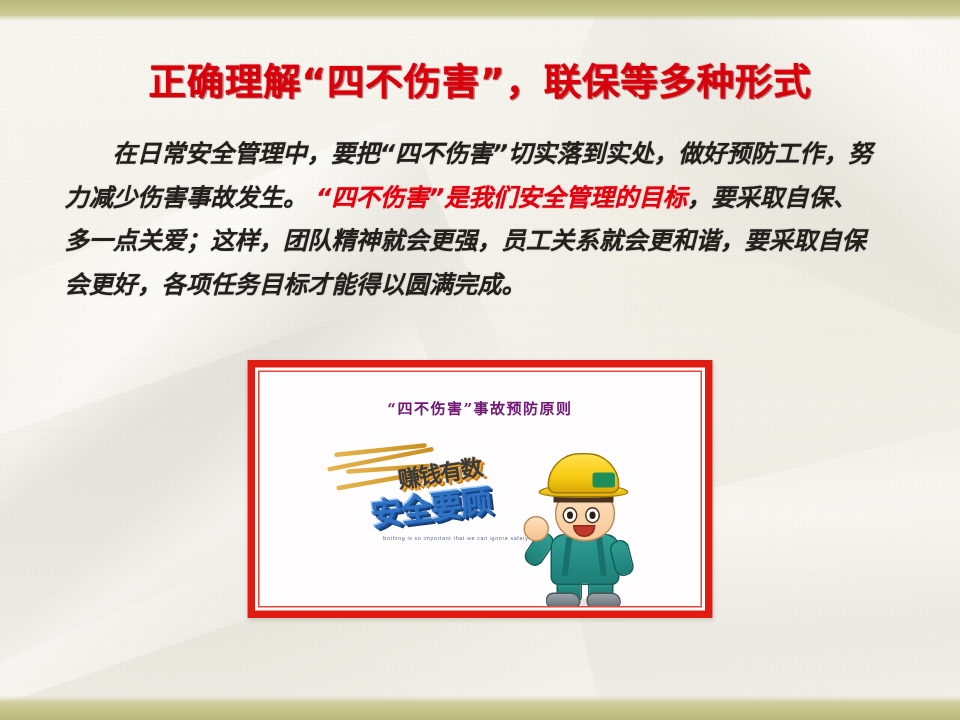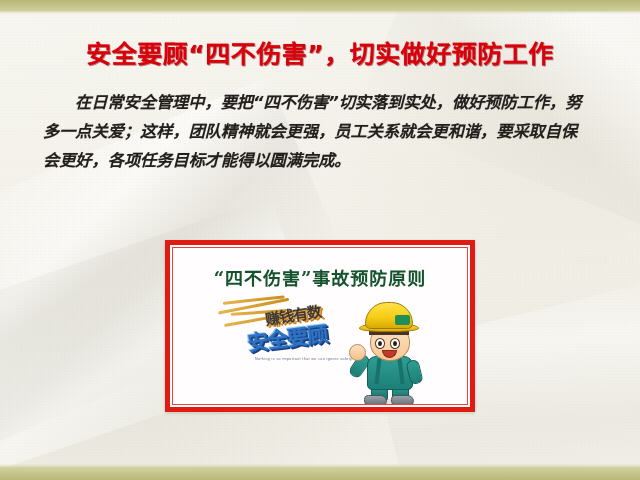--- a/index.html
+++ b/index.html
@@ -90,21 +90,21 @@
   .card-inner{
     position:absolute;inset:2px;
     border:1px solid #e8443a;
     background:#fffdfd;
     box-sizing:border-box;
     overflow:hidden;
   }
   .card-heading{
     position:absolute;top:16px;left:0;width:100%;text-align:center;
     font-family:"DejaVu Serif","Liberation Serif",serif;
-    font-size:18px;font-weight:bold;color:#14532d;letter-spacing:1px;
+    font-size:10px;font-weight:bold;color:#701a75;letter-spacing:1px;
     white-space:nowrap;
   }
 
   
   .art{position:absolute;left:0;top:48px;width:100%;height:112px;}
 
   .slogan{position:absolute;left:78px;top:8px;width:120px;height:62px;}
   .slogan-top{
     position:absolute;left:14px;top:0;
     font-family:"DejaVu Sans","Liberation Sans",sans-serif;
@@ -186,25 +186,26 @@
   <div class="fold fold-a"></div>
   <div class="fold fold-b"></div>
   <div class="fold fold-c"></div>
   <div class="fold fold-d"></div>
   <div class="grain"></div>
 
   <div class="bar bar-top"></div>
   <div class="bar bar-bottom"></div>
 
   <div class="title-wrap">
-    <span class="title">安全要顾“四不伤害”，切实做好预防工作</span>
+    <span class="title">正确理解“四不伤害”，联保等多种形式</span>
   </div>
 
   <div class="body-wrap" id="body-host">
       <div class="line indent"><span>在日常安全管理中，要把“四不伤害”切实落到实处，做好预防工作，努</span></div>
+      <div class="line"><span>力减少伤害事故发生。 </span><span class="hl">“四不伤害”是我们安全管理的目标</span><span>，要采取自保、</span></div>
       <div class="line"><span>多一点关爱；这样，团队精神就会更强，员工关系就会更和谐，要采取自保</span></div>
       <div class="line"><span>会更好，各项任务目标才能得以圆满完成。</span></div>
     </div>
 
   <div class="card">
     <div class="card-inner">
 
       <div class="card-heading">“四不伤害”事故预防原则</div>
 
       <div class="art">

